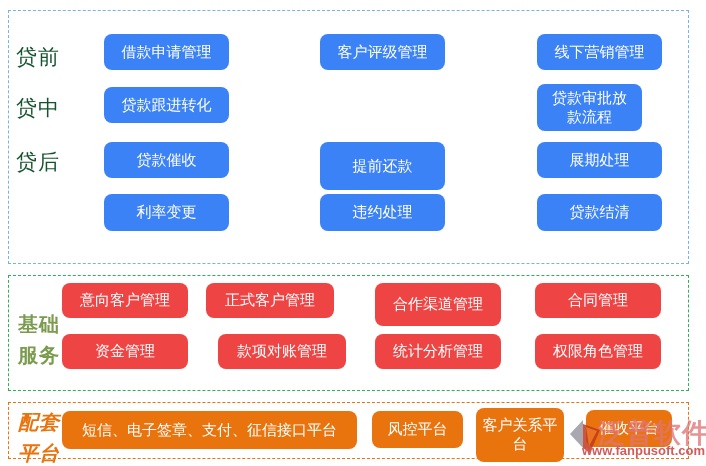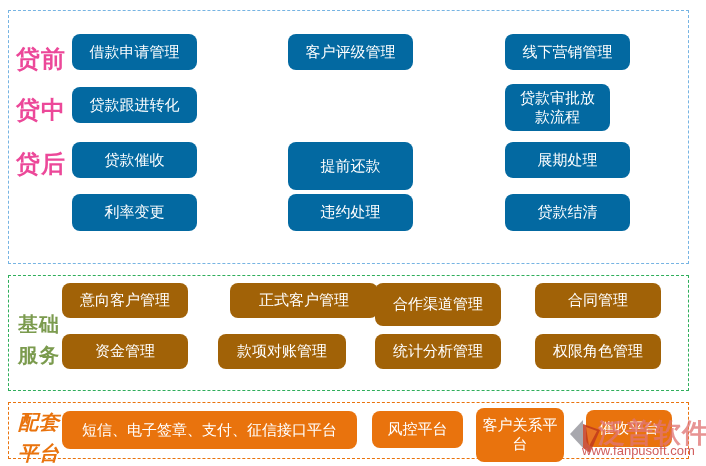--- a/index.html
+++ b/index.html
@@ -6,45 +6,45 @@
   #stage{
     position:relative;width:706px;height:466px;background:#ffffff;
     font-family:"Liberation Sans","DejaVu Sans",sans-serif;overflow:hidden;
   }
   .section{position:absolute;border:1px dashed;background:transparent;}
   .sec-blue{left:8px;top:10px;width:679px;height:252px;border-color:#76b4e3;}
   .sec-green{left:8px;top:275px;width:679px;height:114px;border-color:#2fae5b;}
   .sec-orange{left:8px;top:402px;width:679px;height:55px;border-color:#e9730d;}
 
   .row-label{
-    position:absolute;font-size:24px;font-weight:bold;color:#ec4899;
+    position:absolute;font-size:21px;font-weight:normal;color:#14532d;
     letter-spacing:1px;white-space:nowrap;
   }
   .side-label{
     position:absolute;font-size:20px;font-weight:bold;width:44px;
     line-height:31px;letter-spacing:1px;
   }
   .side-green{color:#7b9b4e;}
   .side-orange{color:#e9730d;font-style:italic;}
 
   .btn{
     position:absolute;display:flex;align-items:center;justify-content:center;
     text-align:center;color:#ffffff;border-radius:8px;font-size:15px;
     line-height:1.25;box-sizing:border-box;
   }
-  .btn-blue{background:#0369a1;padding:0 9px;}
-  .btn-green{background:#a16207;padding:0 4px;}
+  .btn-blue{background:#3b82f6;padding:0 9px;margin-left:32px;}
+  .btn-green{background:#ef4444;padding:0 4px;}
   .btn-orange{background:#e9730d;padding:0 4px;}
 
   .wm-brand{
     position:absolute;left:598px;top:415px;font-size:27px;font-weight:bold;
     color:rgba(224,116,116,0.78);letter-spacing:1px;white-space:nowrap;
   }
   .wm-url{
-    position:absolute;left:582px;top:443px;font-size:13px;font-weight:normal;
+    position:absolute;left:582px;top:443px;font-size:13px;font-weight:bold;
     color:#d05c5c;white-space:nowrap;
   }
   .wm-logo{position:absolute;left:570px;top:418px;opacity:0.85;}
 </style>
 </head>
 <body>
 
 <div id="stage">
 
   <div class="section sec-blue"></div>
@@ -66,21 +66,21 @@
   <div class="btn btn-blue" style="left:288px;top:142px;width:125px;height:48px">提前还款</div>
   <div class="btn btn-blue" style="left:505px;top:142px;width:125px;height:36px">展期处理</div>
 
   <div class="btn btn-blue" style="left:72px;top:194px;width:125px;height:37px">利率变更</div>
   <div class="btn btn-blue" style="left:288px;top:194px;width:125px;height:37px">违约处理</div>
   <div class="btn btn-blue" style="left:505px;top:194px;width:125px;height:37px">贷款结清</div>
 
   <div class="side-label side-green" style="left:18px;top:309px">基础服务</div>
 
   <div class="btn btn-green" style="left:62px;top:283px;width:126px;height:35px">意向客户管理</div>
-  <div class="btn btn-green" style="left:230px;top:283px;width:148px;height:35px">正式客户管理</div>
+  <div class="btn btn-green" style="left:206px;top:283px;width:128px;height:35px">正式客户管理</div>
   <div class="btn btn-green" style="left:375px;top:283px;width:126px;height:43px">合作渠道管理</div>
   <div class="btn btn-green" style="left:535px;top:283px;width:126px;height:35px">合同管理</div>
 
   <div class="btn btn-green" style="left:62px;top:334px;width:126px;height:35px">资金管理</div>
   <div class="btn btn-green" style="left:218px;top:334px;width:128px;height:35px">款项对账管理</div>
   <div class="btn btn-green" style="left:375px;top:334px;width:126px;height:35px">统计分析管理</div>
   <div class="btn btn-green" style="left:535px;top:334px;width:126px;height:35px">权限角色管理</div>
 
   <div class="side-label side-orange" style="left:18px;top:407px">配套平台</div>
 

